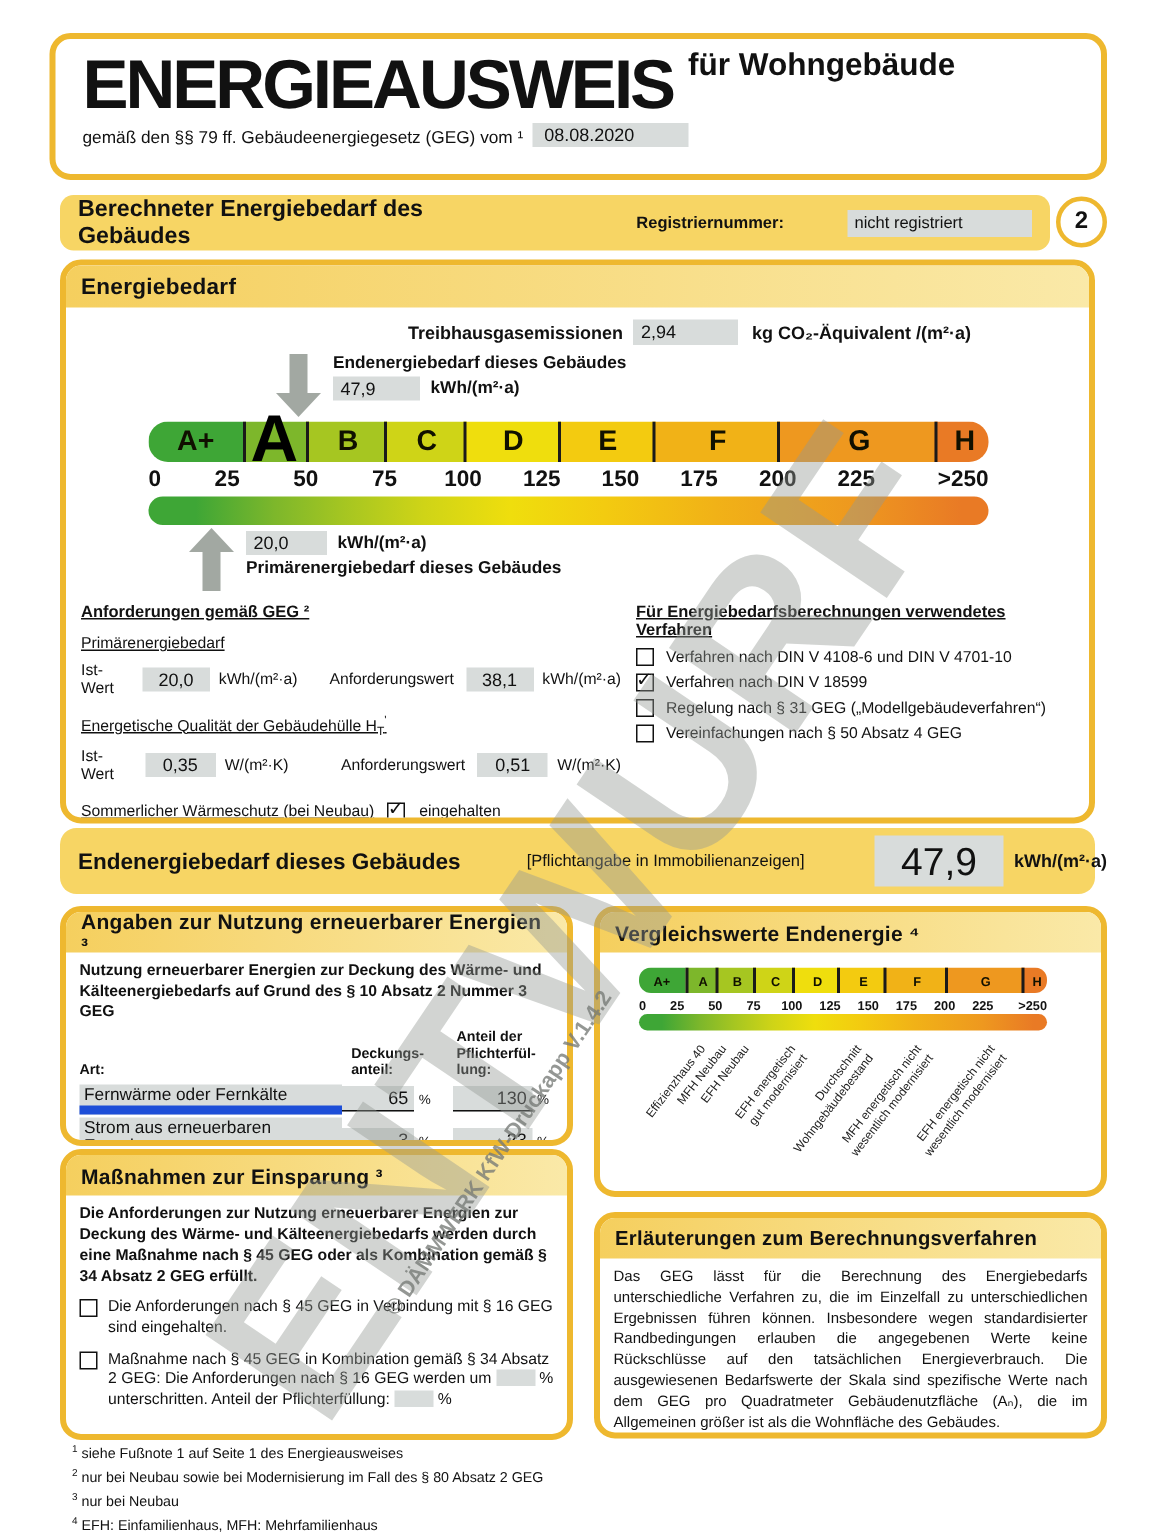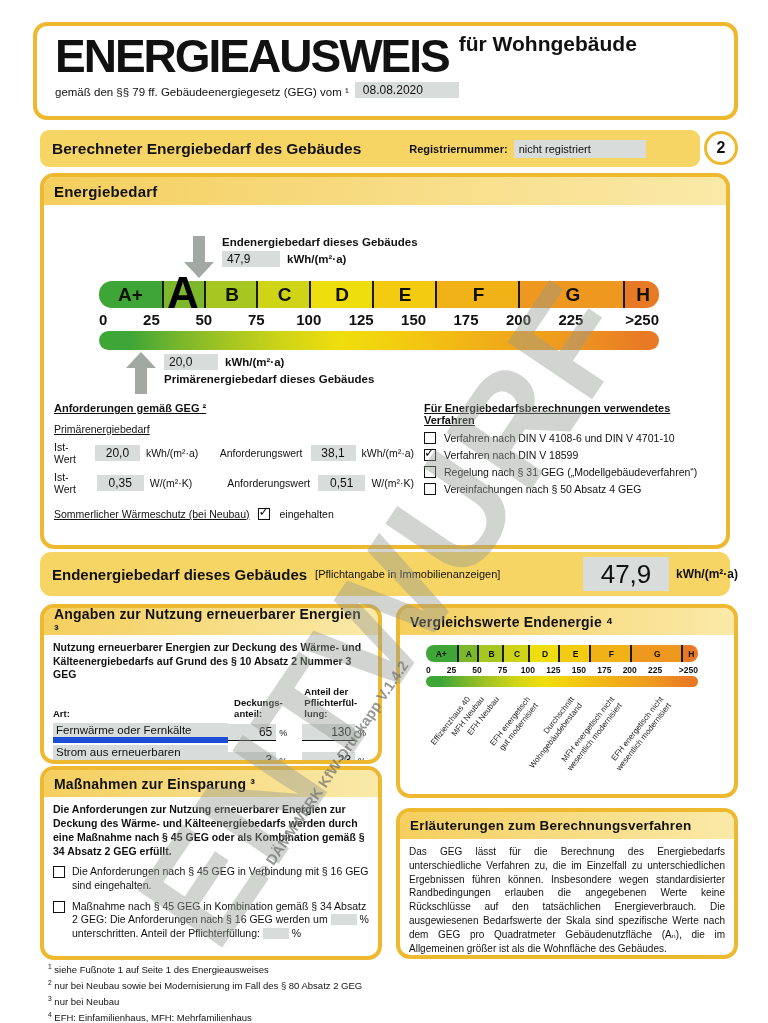--- a/index.html
+++ b/index.html
@@ -3,21 +3,21 @@
 <meta charset="utf-8">
 <style>
   html,body{margin:0;padding:0;background:#ffffff;}
   body{font-family:"Liberation Sans","DejaVu Sans",sans-serif;color:#111;}
   #page{position:relative;width:768px;height:1023px;background:#fff;overflow:hidden;}
 
   .panel{position:absolute;border:4px solid #EEB82F;border-radius:14px;background:#fff;overflow:hidden;}
   .panel-header{height:28px;background:linear-gradient(90deg,#F5CF5E,#FAE9A8);display:flex;align-items:center;
     padding:0 10px;font-weight:bold;font-size:15px;letter-spacing:.2px;}
   .panel-header.small{font-size:14px;height:27px;}
-  .gold-bar{position:absolute;background:#F7D564;border-radius:9px;display:flex;align-items:center;padding:0 12px;box-sizing:border-box;}
+  .gold-bar{position:absolute;background:#F7D564;border-radius:9px;display:flex;align-items:center;padding:0 12px;box-sizing:border-box;gap:36px;}
   .fld{background:#D8DCDB;display:inline-block;text-align:center;box-sizing:border-box;}
   .u{text-decoration:underline;}
   .b{font-weight:bold;}
   .cb{width:10px;height:10px;border:1.5px solid #111;display:inline-block;position:relative;background:#fff;flex:none;}
   .cb.checked::after{content:"✓";position:absolute;left:-1px;top:-5px;font-size:13px;font-weight:bold;}
   sup.fn{font-size:70%;vertical-align:super;}
 
   
   .scale-wrap{position:absolute;}
   .band-row{position:relative;border-radius:13px;overflow:hidden;}
@@ -85,20 +85,25 @@
               background:#fff;display:flex;align-items:center;justify-content:center;font-weight:bold;font-size:16px;">
       <span>2</span>
     </div>
 
   <div class="panel" style="left:40px;top:173px;width:682px;height:368px;">
     <div class="panel-header">
       <span>Energiebedarf</span>
     </div>
     <div style="position:relative;width:100%;height:334px;">
 
+      <div style="position:absolute;left:228px;top:8px;display:flex;align-items:center;">
+        <span class="b" style="font-size:12px;">Treibhausgasemissionen</span>
+        <span class="fld" style="width:70px;height:17px;line-height:17px;font-size:12px;margin-left:7px;text-align:left;padding-left:5px;">2,94</span>
+        <span class="b" style="font-size:12px;margin-left:9px;">kg CO₂-Äquivalent /(m²·a)</span>
+      </div>
 
       <div style="position:absolute;left:178px;top:31px;">
         <div class="b" style="font-size:11.5px;">Endenergiebedarf dieses Gebäudes</div>
         <div style="margin-top:3px;display:flex;align-items:center;">
           <span class="fld" style="width:58px;height:16px;line-height:16px;font-size:12px;text-align:left;padding-left:5px;">47,9</span>
           <span class="b" style="font-size:11.5px;margin-left:7px;">kWh/(m²·a)</span>
         </div>
       </div>
 
       <div class="scale-wrap" id="main-scale" style="left:55px;top:76px;width:560px;">
@@ -168,20 +173,23 @@
         <div class="b u" style="font-size:11px;">Anforderungen gemäß GEG ²</div>
         <div class="u" style="margin-top:9px;">Primärenergiebedarf</div>
         <div style="margin-top:6px;display:flex;align-items:center;">
           <span>Ist-Wert</span>
           <span class="fld" style="width:50px;height:16px;line-height:16px;font-size:12px;margin-left:8px;">20,0</span>
           <span style="margin-left:6px;width:82px;">kWh/(m²·a)</span>
           <span>Anforderungswert</span>
           <span class="fld" style="width:50px;height:16px;line-height:16px;font-size:12px;margin-left:8px;">38,1</span>
           <span style="margin-left:6px;">kWh/(m²·a)</span>
         </div>
+        <div style="margin-top:10px;">
+          <span class="u"><span>Energetische Qualität der Gebäudehülle H</span><sub style="font-size:8px;">T</sub><sup style="font-size:8px;">'</sup></span>
+        </div>
         <div style="margin-top:6px;display:flex;align-items:center;">
           <span>Ist-Wert</span>
           <span class="fld" style="width:50px;height:16px;line-height:16px;font-size:12px;margin-left:8px;">0,35</span>
           <span style="margin-left:6px;width:82px;">W/(m²·K)</span>
           <span>Anforderungswert</span>
           <span class="fld" style="width:50px;height:16px;line-height:16px;font-size:12px;margin-left:8px;">0,51</span>
           <span style="margin-left:6px;">W/(m²·K)</span>
         </div>
         <div style="margin-top:13px;display:flex;align-items:center;gap:9px;">
           <span class="u">Sommerlicher Wärmeschutz (bei Neubau)</span>

